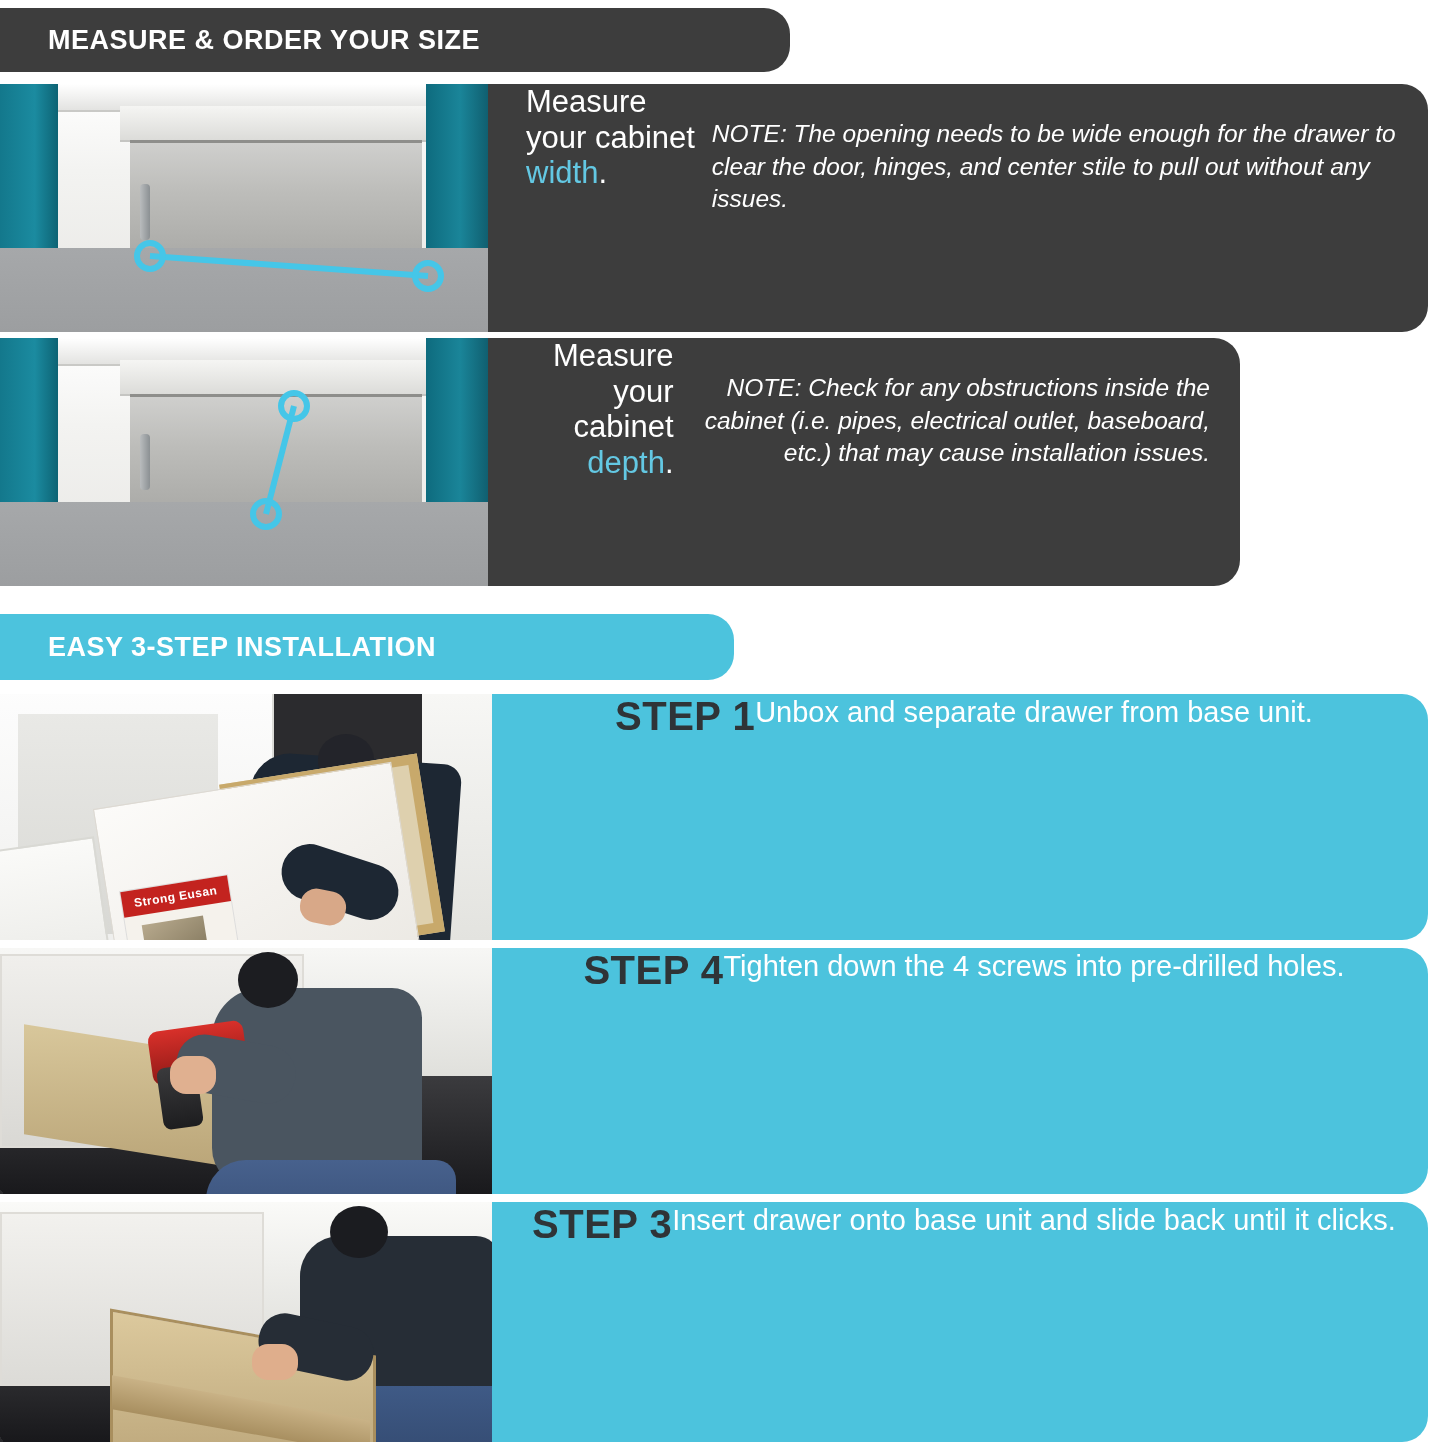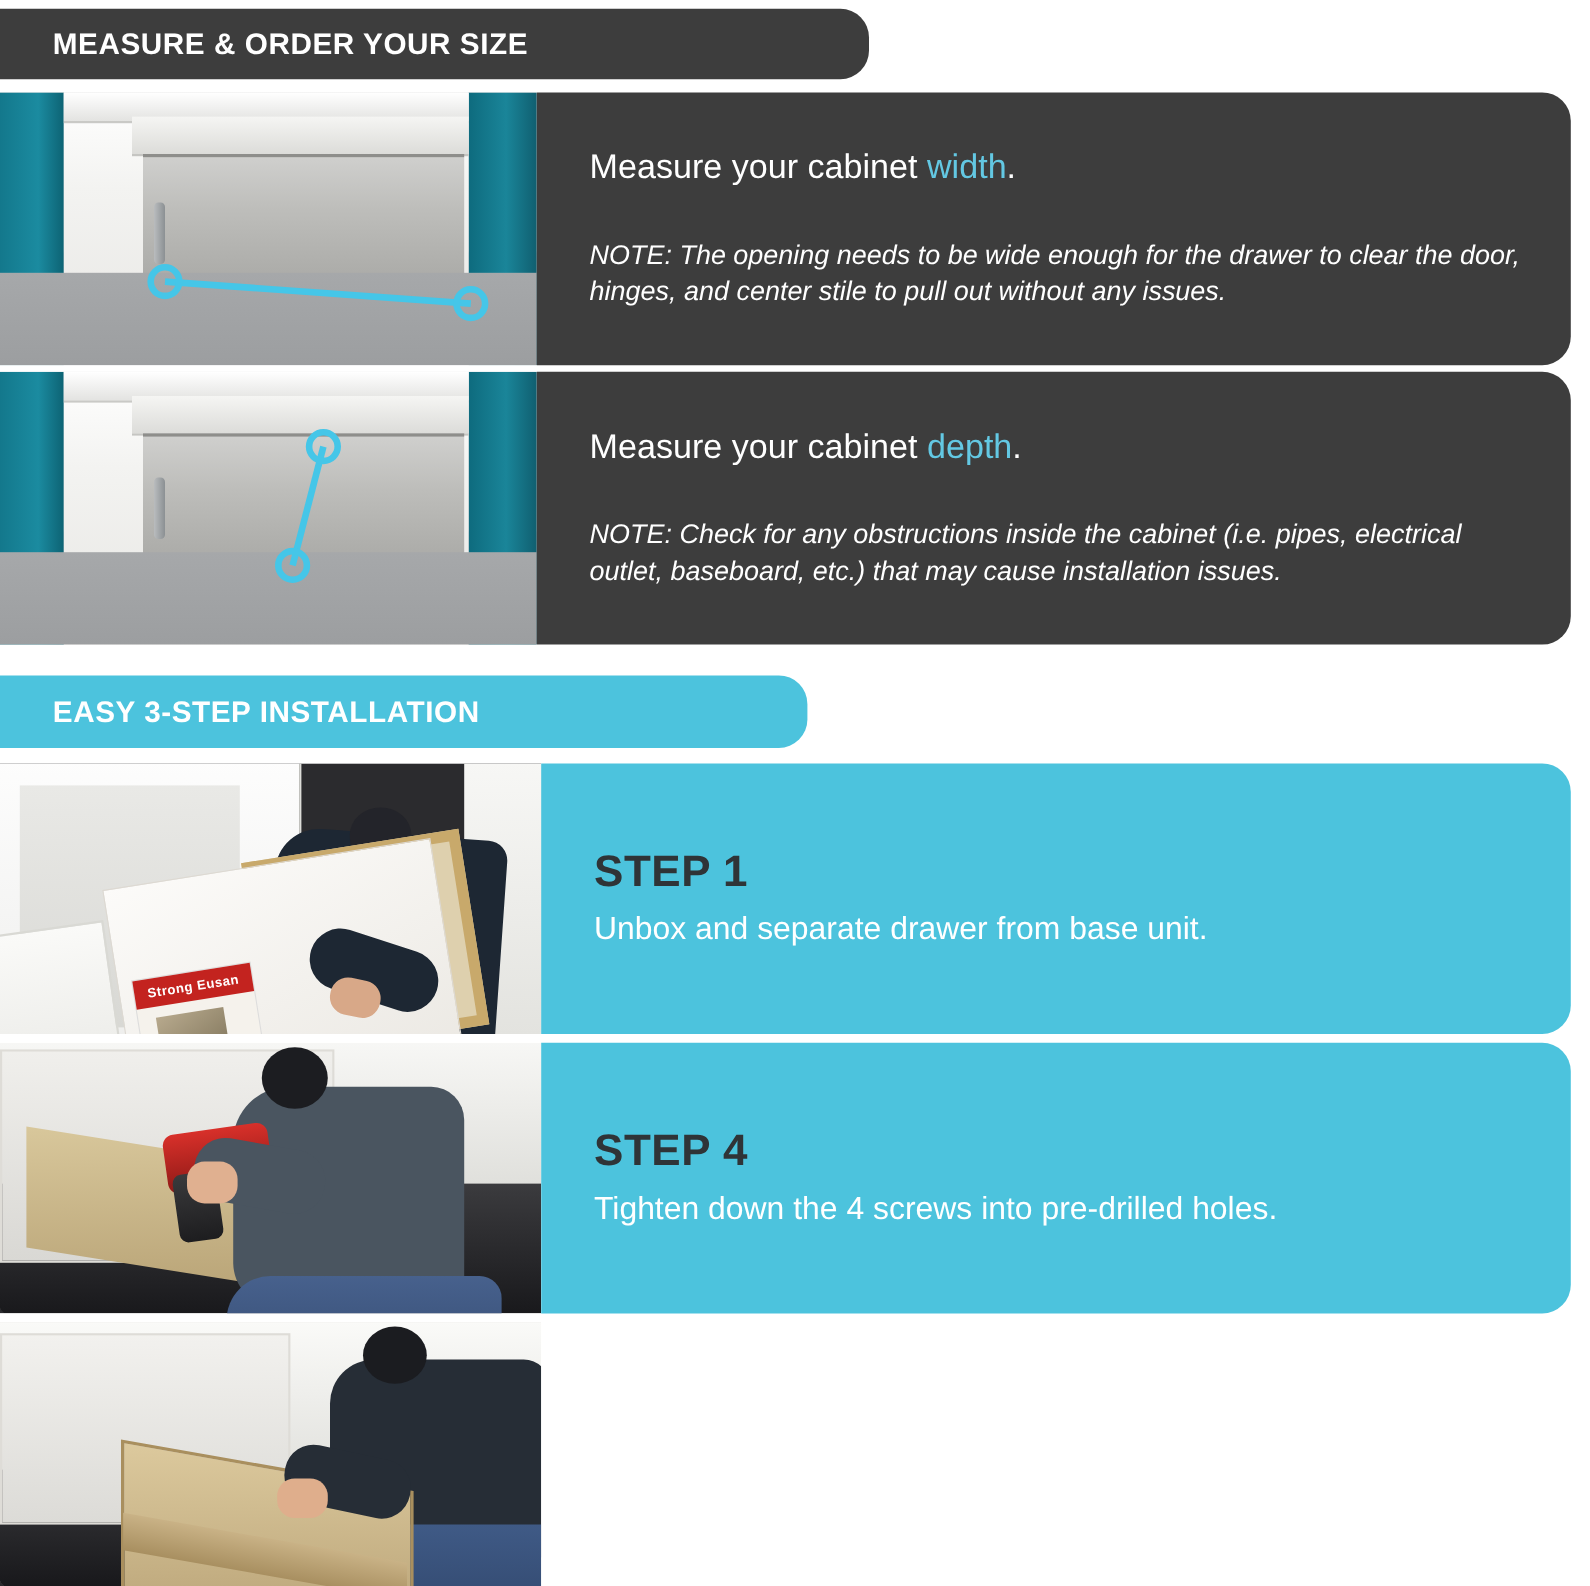--- a/index.html
+++ b/index.html
@@ -58,23 +58,22 @@
   .photo {
     position: relative;
     overflow: hidden;
     flex: none;
   }
   .panel {
     position: relative;
     box-sizing: border-box;
     flex: none;
     border-radius: 0 26px 26px 0;
-    padding: 0 30px 0 48px;
+    padding: 0 30px 0 38px;
     display: flex;
-    flex-direction: column;
     justify-content: center;
   }
   .panel-dark { background: #3d3d3d; }
   .panel-blue { background: #4cc3dd; }
 
   .measure-line {
     color: #ffffff;
     font-size: 31px;
     line-height: 1.15;
     margin-bottom: 14px;
@@ -396,21 +395,21 @@
         <div class="handle" style="left:140px; top:96px; height:56px;"></div>
         <div class="kick" style="bottom:60px;"></div>
         <div class="floorband"></div>
       </div>
       <svg class="measure-svg" viewBox="0 0 488 248">
         <line x1="294" y1="68" x2="266" y2="176" stroke="#45c6e8" stroke-width="6"></line>
         <circle cx="294" cy="68" r="13" fill="none" stroke="#45c6e8" stroke-width="6"></circle>
         <circle cx="266" cy="176" r="13" fill="none" stroke="#45c6e8" stroke-width="6"></circle>
       </svg>
     </div>
-    <div class="panel panel-dark" style="width:940px; height:248px;">
+    <div class="panel panel-dark" style="width:752px; height:248px;text-align:right;">
       <div class="measure-line">
         <span>Measure your cabinet </span><span class="hl">depth</span><span>.</span>
       </div>
       <div class="note">NOTE: Check for any obstructions inside the cabinet (i.e. pipes, electrical outlet, baseboard, etc.) that may cause installation issues.</div>
     </div>
   </div>
 
   <div class="banner banner-blue" style="width:734px;">
     <span class="banner-title">EASY 3-STEP INSTALLATION</span>
   </div>
@@ -476,15 +475,19 @@
         <div class="cab-open"></div>
         <div class="person-body"></div>
         <div class="person-head"></div>
         <div class="jeans"></div>
         <div class="drawer"></div>
         <div class="drawer-front"></div>
         <div class="person-arm"></div>
         <div class="hand"></div>
       </div>
     </div>
+    <div class="panel panel-blue" style="width:936px; height:240px;">
+      <div class="step-title">STEP 3</div>
+      <div class="step-text">Insert drawer onto base unit and slide back until it clicks.</div>
+    </div>
   </div>
 
 </div>
 
 </body></html>

